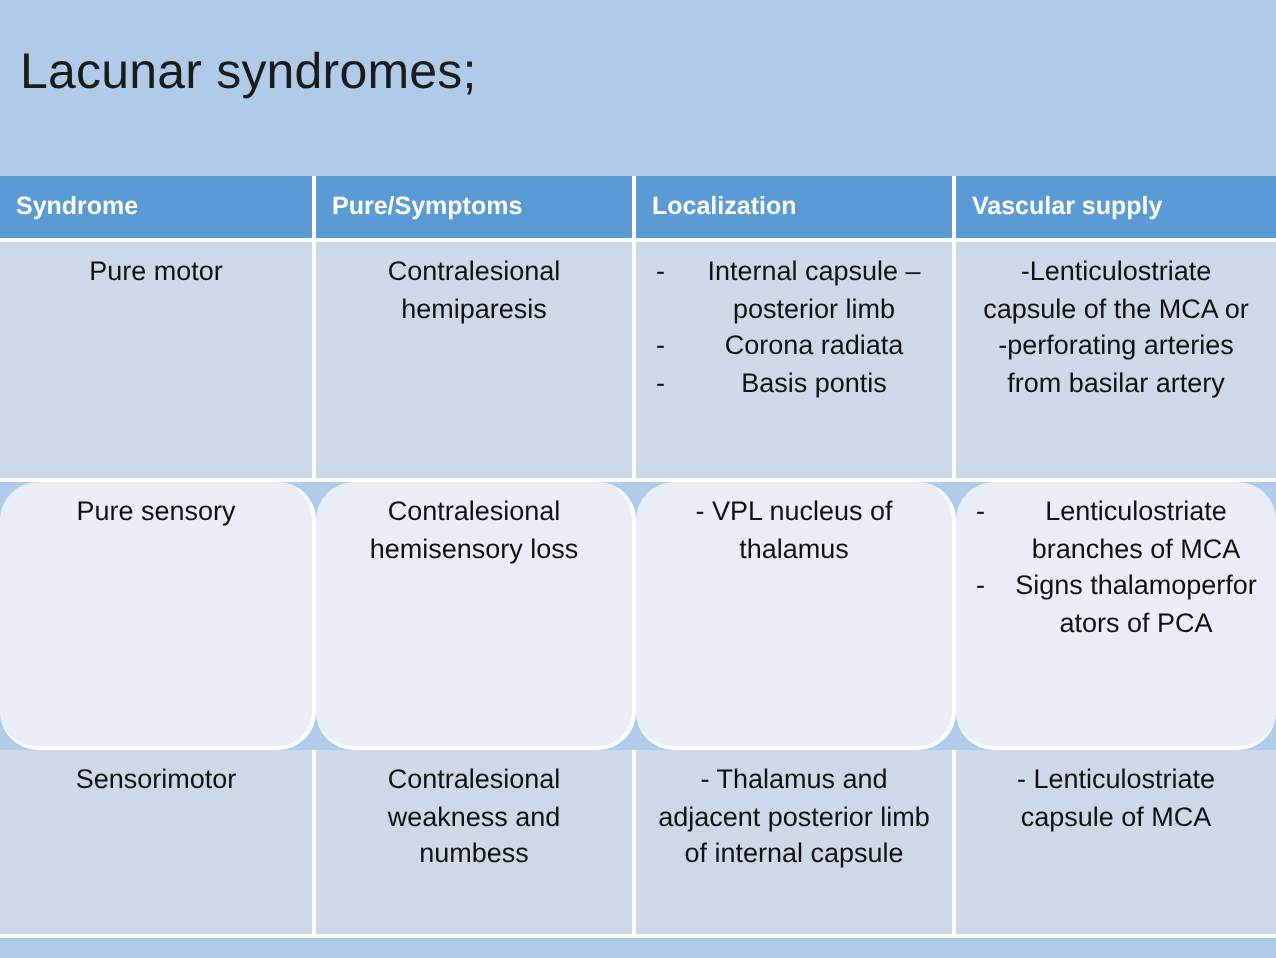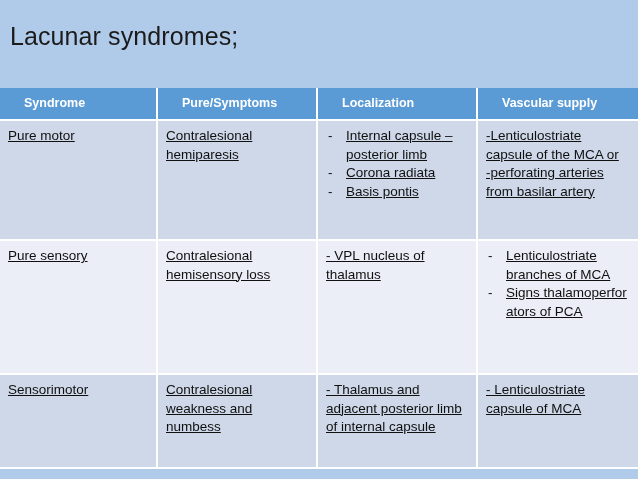--- a/index.html
+++ b/index.html
@@ -46,44 +46,43 @@
   table.lacunar col.c2 { width: 160px; }
   table.lacunar col.c3 { width: 160px; }
   table.lacunar col.c4 { width: 160px; }
 
   table.lacunar th {
     background: #5b9bd5;
     color: #ffffff;
     font-size: 12.5px;
     font-weight: bold;
     text-align: left;
-    padding: 7px 8px 8px 24px;
+    padding: 7px 8px 8px 8px;
     height: 16px;
     vertical-align: middle;
     border-right: 2px solid #ffffff;
     border-bottom: 2px solid #ffffff;
     line-height: 15px;
   }
   table.lacunar th:last-child { border-right: none; }
 
   table.lacunar td {
     font-size: 13.5px;
     line-height: 18.5px;
     color: #101010;
-    text-align: left;
+    text-align: center;
     vertical-align: top;
     padding: 6px 8px 8px 8px;
     border-right: 2px solid #ffffff;
     border-bottom: 2px solid #ffffff;
-    text-decoration: underline;
   }
   table.lacunar td:last-child { border-right: none; }
 
   tr.row-a td { background: #ced8e8; }
-  tr.row-b td { background: #ebeef6; }
+  tr.row-b td { background: #ebeef6; border-radius: 19px; }
   tr.row-c td { background: #ced8e8; margin-top: 13px; }
 
   tr.row-a td { height: 104px; }
   tr.row-b td { height: 118px; }
   tr.row-c td { height: 78px; }
 
   .plain-lines p {
     margin: 0;
     padding: 0;
   }

